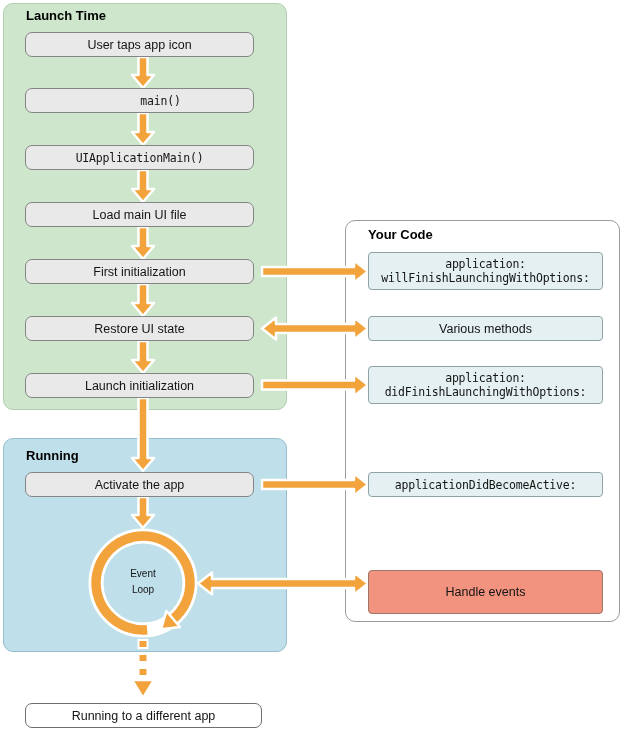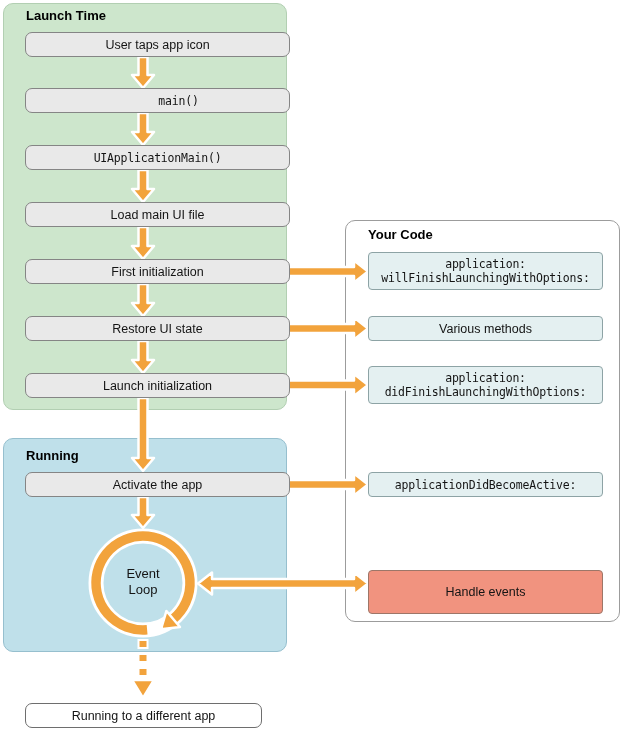--- a/index.html
+++ b/index.html
@@ -7,21 +7,21 @@
     position:relative;width:629px;height:730px;background:#fff;
     font-family:"Liberation Sans",sans-serif;color:var(--text,#141414);
     overflow:hidden;
   }
   .panel{position:absolute;border-radius:10px;box-sizing:border-box;}
   .panel-launch{left:3px;top:3px;width:284px;height:407px;background:var(--launch-bg);border:1px solid var(--launch-border);}
   .panel-running{left:3px;top:438px;width:284px;height:214px;background:var(--running-bg);border:1px solid var(--running-border);}
   .panel-code{left:345px;top:220px;width:275px;height:402px;background:#fff;border:1px solid var(--code-panel-border);}
   .panel-title{position:absolute;font-size:13px;font-weight:bold;color:#000;}
   .stepbox{
-    position:absolute;left:25px;width:265px;height:25px;box-sizing:border-box;
+    position:absolute;left:25px;width:229px;height:25px;box-sizing:border-box;
     background:var(--step-bg);border:1px solid var(--step-border);border-radius:7px;
     display:flex;align-items:center;justify-content:center;
     font-size:12.5px;
   }
   .codebox{
     position:absolute;left:368px;width:235px;box-sizing:border-box;
     background:var(--code-box-bg);border:1px solid var(--code-box-border);border-radius:4px;
     display:flex;flex-direction:column;align-items:center;justify-content:center;
     font-size:12.5px;text-align:center;
   }
@@ -32,21 +32,21 @@
     background:#fff;border:1px solid #6e6e6e;border-radius:7px;
     display:flex;align-items:center;justify-content:center;font-size:12.5px;
   }
   .arrow-layer{position:absolute;left:0;top:0;width:629px;height:730px;pointer-events:none;}
   .oarrow{fill:var(--accent-orange);stroke:#fff;stroke-width:2.5;stroke-linejoin:round;}
   .odash{fill:var(--accent-orange);stroke:#fff;stroke-width:2;}
   .ring-under{fill:none;stroke:#fff;stroke-width:15;}
   .ring{fill:none;stroke:var(--accent-orange);stroke-width:9.5;}
   .loop-label{
     position:absolute;left:113px;top:566px;width:60px;text-align:center;
-    font-size:13px;line-height:16px;
+    font-size:10px;line-height:16px;
   }
 </style>
 </head>
 <body>
 
 <div class="canvas">
 
   <div class="panel panel-launch"></div>
   <div class="panel panel-running"></div>
   <div class="panel panel-code"></div>

